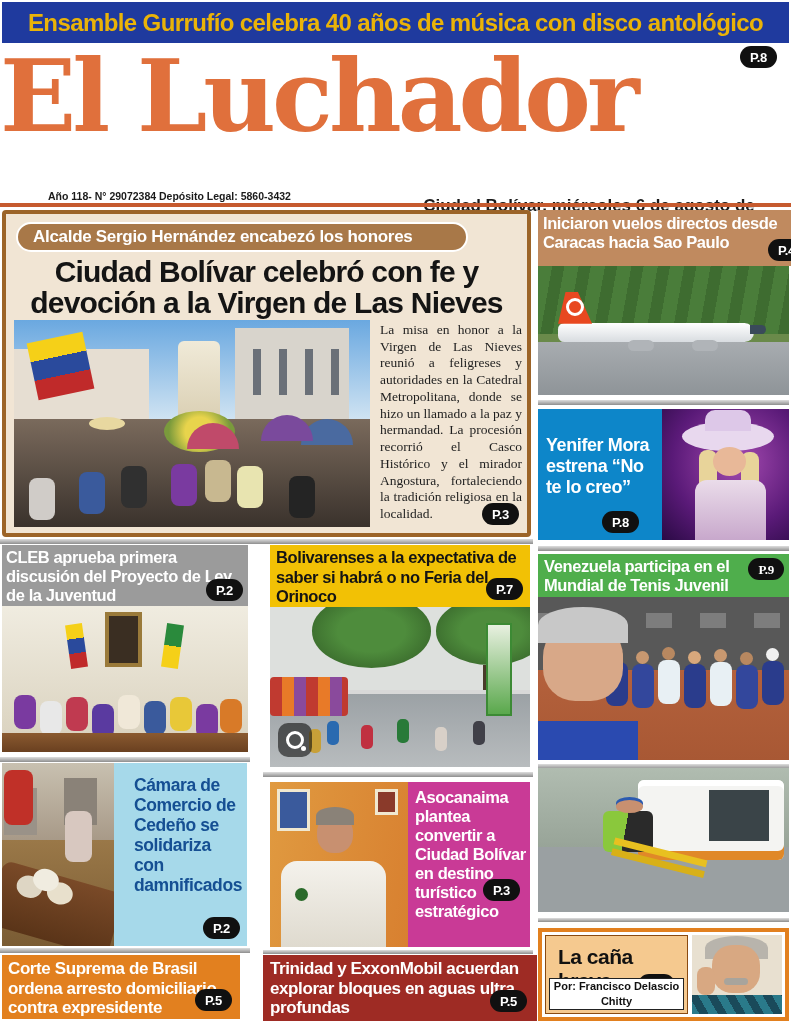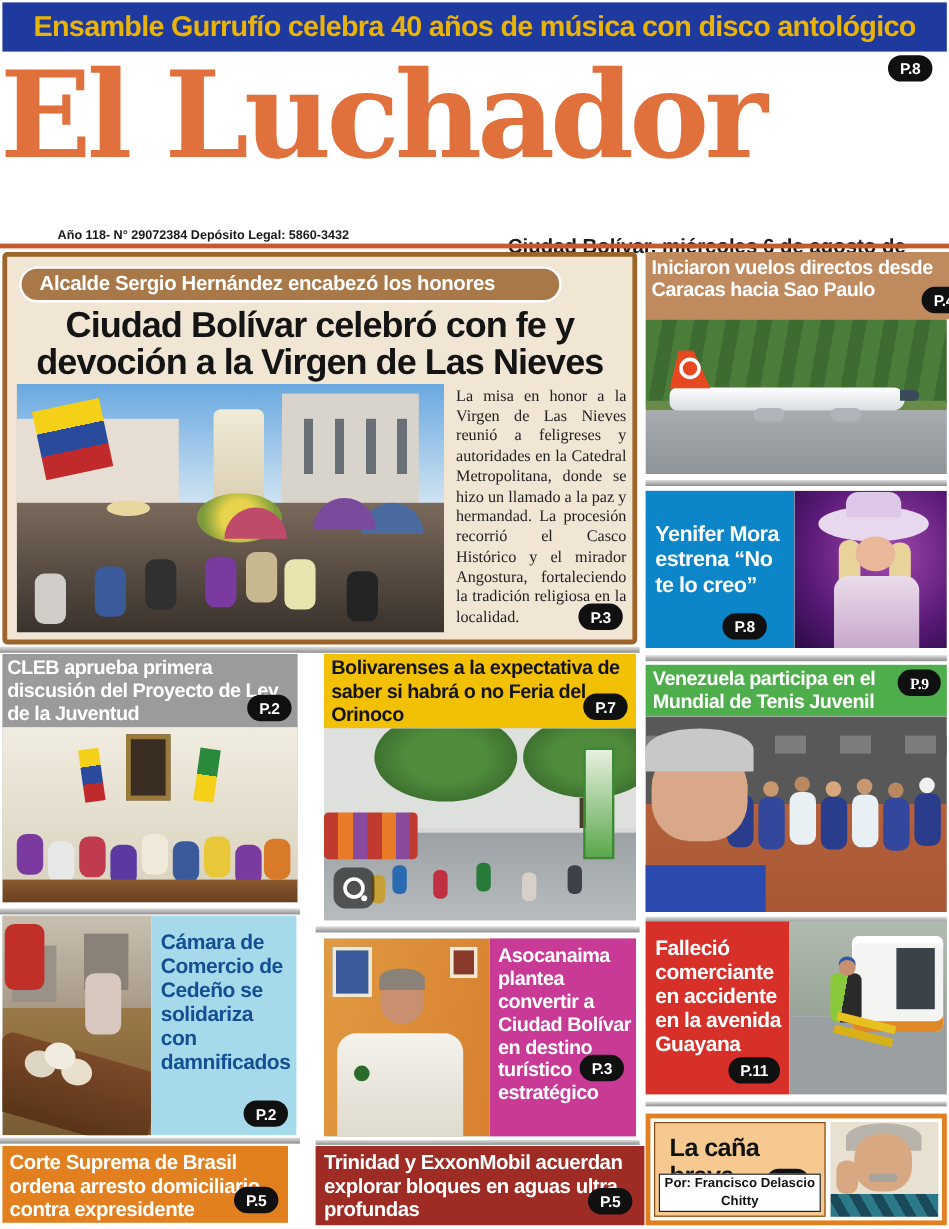--- a/index.html
+++ b/index.html
@@ -57,21 +57,21 @@
            font-size:16.5px;line-height:19px;}
   .pg-in{right:5px;bottom:5px;left:auto;top:auto;}
   .pg-tr{right:5px;top:4px;left:auto;bottom:auto;font-family:Liberation Serif, serif;}
 
   
   .sidebox{position:absolute;display:flex;}
   .panel{position:relative;box-sizing:border-box;font-weight:bold;letter-spacing:-0.4px;}
   .yenifer{left:538px;top:409px;width:251px;height:131px;}
   .yen-panel{width:124px;background:#0d86c9;color:#fff;font-size:18px;line-height:21px;padding:26px 4px 0 8px;}
   .camara{left:2px;top:763px;width:245px;height:183px;}
-  .cam-panel{flex:1;background:#a6d9ea;color:#154f93;font-size:17.5px;line-height:20px;padding:12px 5px 0 8px;}
+  .cam-panel{flex:1;background:#a6d9ea;color:#154f93;font-size:17.5px;line-height:20px;padding:12px 5px 0 20px;}
   .asoc{left:270px;top:782px;width:260px;height:165px;}
   .asoc-panel{flex:1;background:#c93a96;color:#fff;font-size:16.5px;line-height:19px;padding:6px 4px 0 7px;}
   .fallecio{left:538px;top:768px;width:251px;height:144px;}
   .fal-panel{width:120px;background:#d63029;color:#fff;font-size:17.5px;line-height:20px;padding:12px 4px 0 8px;}
 
   
   .strip{position:absolute;box-sizing:border-box;font-weight:bold;color:#fff;
          font-size:17px;line-height:19.5px;letter-spacing:-0.4px;}
   .brasil{left:2px;top:955px;width:238px;height:64px;background:#e2801f;padding:4px 6px;}
   .trinidad{left:263px;top:955px;width:274px;height:66px;background:#9e2b24;padding:4px 7px;}
@@ -331,24 +331,20 @@
       <div class="ph as-logo"></div>
     </div>
     <div class="panel asoc-panel">
       <span>Asocanaima plantea convertir a Ciudad Bolívar en destino turístico estratégico</span>
       <span class="pg" style="right:10px;bottom:46px;">P.3</span>
     </div>
   </div>
   <div class="hdiv" style="left:263px;top:950px;width:270px;height:4px;"></div>
 
   <div class="sidebox fallecio">
-    <div class="panel fal-panel">
-      <span>Falleció comerciante en accidente en la avenida Guayana</span>
-      <span class="pg" style="right:8px;bottom:9px;">P.11</span>
-    </div>
     <div class="photo" style="position:relative;flex:1;">
       <div class="ph am-bg"></div>
       <div class="ph am-road"></div>
       <div class="ph am-box"></div>
       <div class="ph am-door"></div>
       <div class="ph am-medic"></div>
       <div class="ph am-mhead"></div>
       <div class="ph am-str"></div>
     </div>
   </div>

